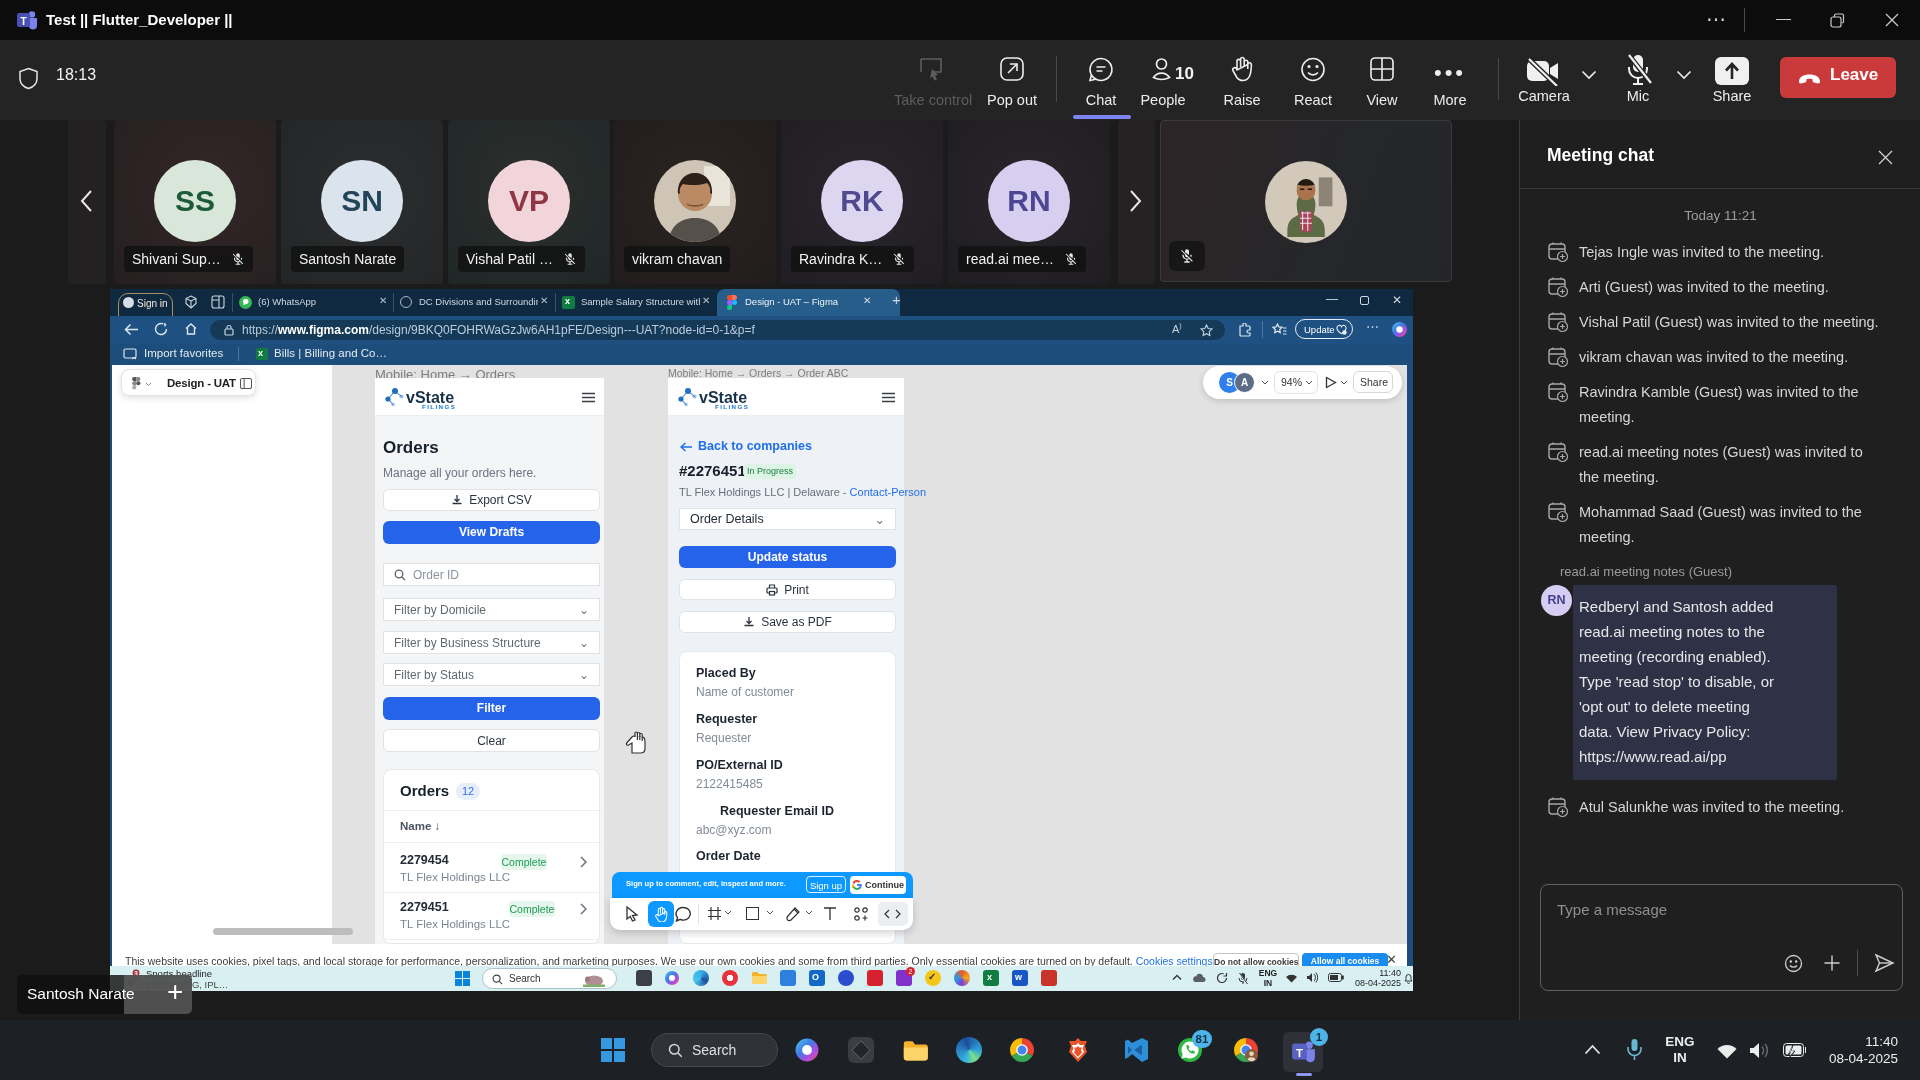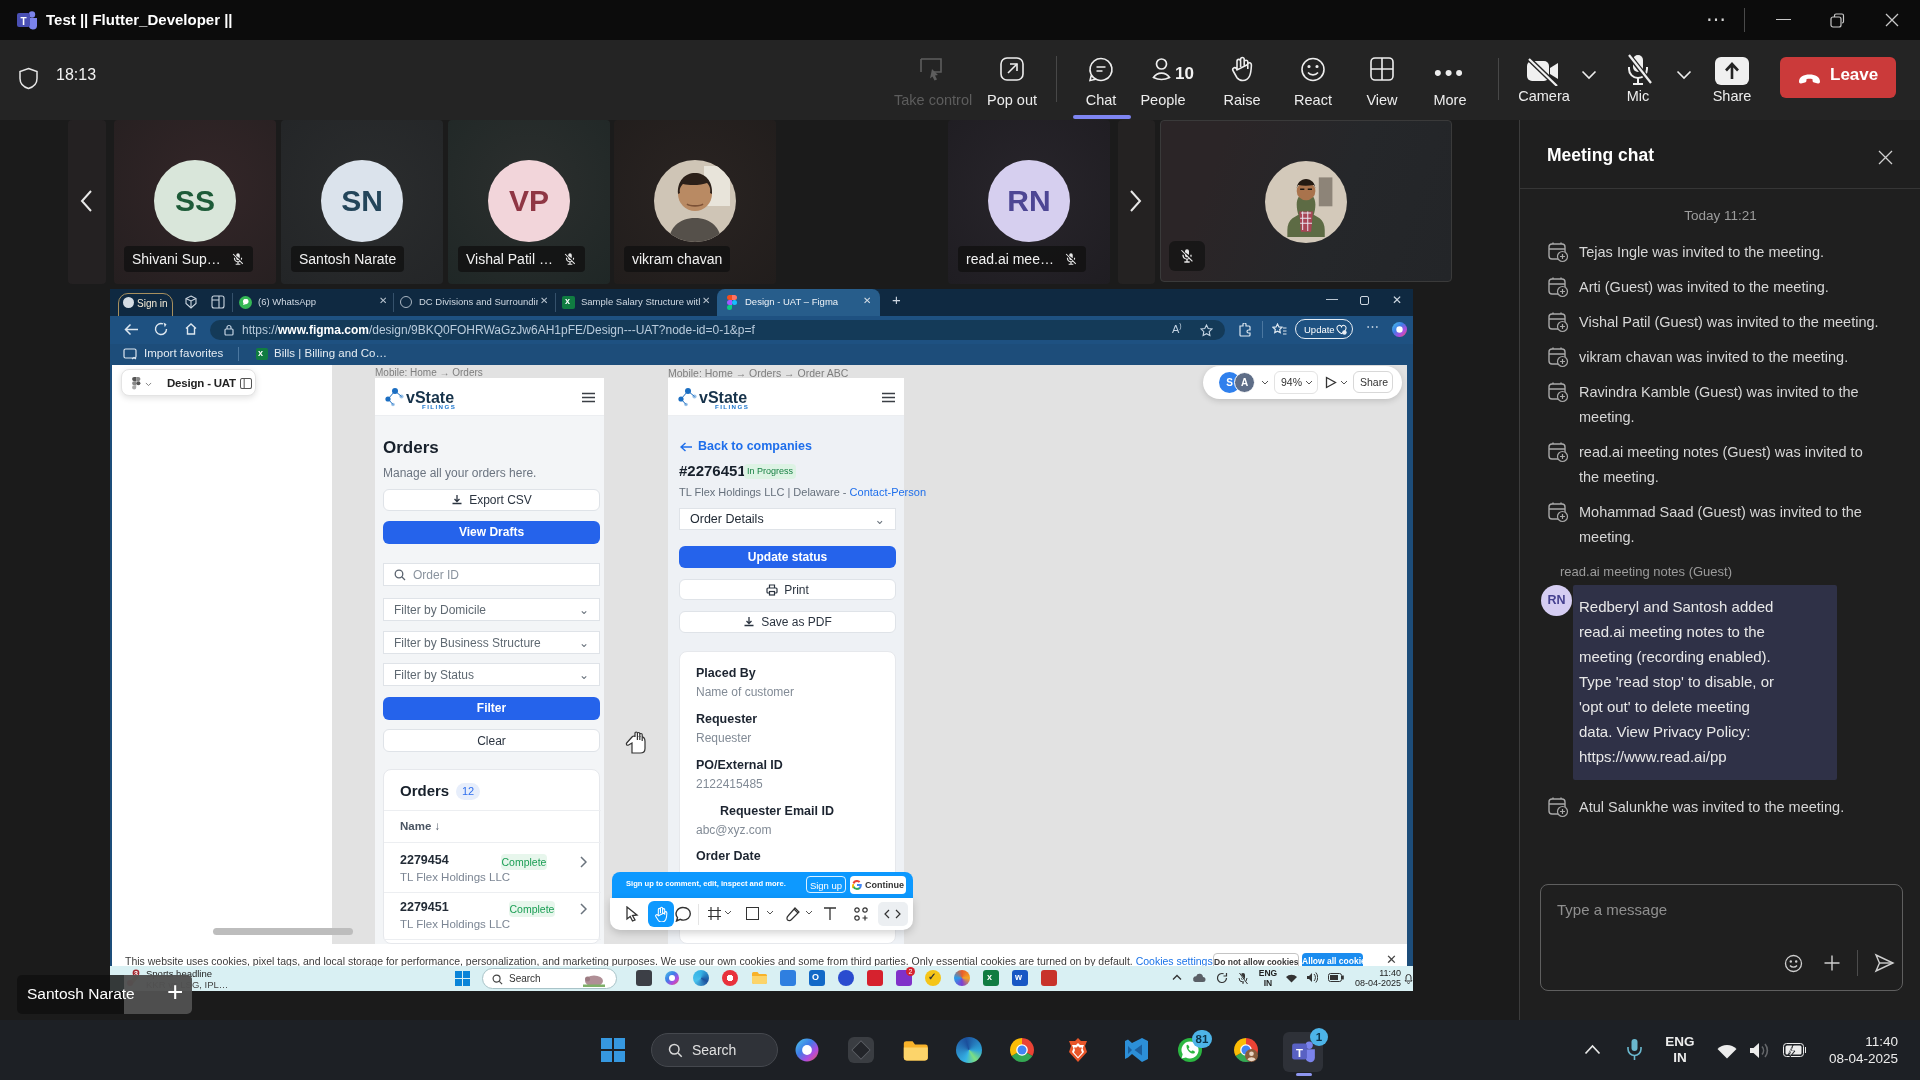--- a/index.html
+++ b/index.html
@@ -197,20 +197,26 @@
         <rect width="82" height="82" fill="#cfc5b6"></rect>
         <rect x="50" y="6" width="26" height="40" fill="#e8e4da"></rect>
         <path d="M41 84c-16 0-26 0-26-2 0-14 10-24 26-24s26 10 26 24c0 2-10 2-26 2z" fill="#55504a"></path>
         <circle cx="41" cy="34" r="17" fill="#b98a63"></circle>
         <path d="M24 34c-1-13 7-21 17-21s18 8 17 21l-2-1c1-5-1-8-3-10-5 2-16 3-24 1-2 2-4 5-3 9z" fill="#2c2019"></path>
         <path d="M33 44c2.5 2.5 13.5 2.5 16 0" fill="none" stroke="#7c5136" stroke-width="1.6"></path>
       </g>
     </svg>
     <div class="nm">vikram chavan</div>
   </div>
+  <div class="tile" style="left:781px;width:162px;background:radial-gradient(circle at 50% 45%,#29262c,#201e22);">
+    <div class="av" style="background:#dcd6f1;color:#4f4a8f;">RK</div>
+    <div class="nm">Ravindra K…<svg width="14" height="14" viewBox="0 0 24 24" fill="#e8e8e8">
+          <path d="M15 10.6V5a3 3 0 0 0-6 0v1.4zM19 10v1a7 7 0 0 1-.6 2.8l-1.5-1.5c.1-.4.1-.8.1-1.3v-1zM4.3 3l16.5 16.5-1.3 1.3-4.2-4.2a6.8 6.8 0 0 1-2.3.8V20h3v2H8v-2h3v-2.6A7 7 0 0 1 5 11v-1h2v1a5 5 0 0 0 7.5 4.3L13 13.8a3 3 0 0 1-4-2.8v-1.2L3 3.9z"></path>
+        </svg></div>
+  </div>
   <div class="tile" style="left:948px;width:162px;background:radial-gradient(circle at 50% 45%,#28252b,#1f1d22);">
     <div class="av" style="background:#d6cfef;color:#4d4694;">RN</div>
     <div class="nm">read.ai mee…<svg width="14" height="14" viewBox="0 0 24 24" fill="#e8e8e8">
           <path d="M15 10.6V5a3 3 0 0 0-6 0v1.4zM19 10v1a7 7 0 0 1-.6 2.8l-1.5-1.5c.1-.4.1-.8.1-1.3v-1zM4.3 3l16.5 16.5-1.3 1.3-4.2-4.2a6.8 6.8 0 0 1-2.3.8V20h3v2H8v-2h3v-2.6A7 7 0 0 1 5 11v-1h2v1a5 5 0 0 0 7.5 4.3L13 13.8a3 3 0 0 1-4-2.8v-1.2L3 3.9z"></path>
         </svg></div>
   </div>
   <div class="tile" style="left:1118px;width:37px;background:#242222;"></div>
   <svg class="abs" style="left:1129px;top:70px" width="13" height="22" viewBox="0 0 13 22" fill="none" stroke="#e8e8e8" stroke-width="2">
       <path d="M2 1l9 10-9 10"></path>
     </svg>
@@ -272,21 +278,21 @@
         <span class="abs" style="left:25px;top:6.5px;font-size:9.5px;color:#cfd8e2;white-space:nowrap;">DC Divisions and Surroundings</span>
         <span class="abs" style="left:144px;top:0px;width:16px;height:24px;font-size:10px;color:#b9c4cf;background:#0f2941;text-align:left;padding:6px 0 0 2px;">✕</span>
       </div>
       <div class="abs" style="left:445px;top:4px;height:19px;border-left:1px solid #35516b;"></div>
       <div class="abs" style="left:446px;top:0;width:160px;height:27px;overflow:hidden;">
         <span class="abs" style="left:6px;top:7px;width:13px;height:13px;border-radius:2px;background:#107c41;"></span>
         <span class="abs" style="left:9px;top:6.5px;font-size:9px;font-weight:bold;color:#fff;">x</span>
         <span class="abs" style="left:25px;top:6.5px;font-size:9.5px;color:#cfd8e2;white-space:nowrap;">Sample Salary Structure with calc</span>
         <span class="abs" style="left:144px;top:0px;width:16px;height:24px;font-size:10px;color:#b9c4cf;background:#0f2941;text-align:left;padding:6px 0 0 2px;">✕</span>
       </div>
-      <div class="abs" style="left:607px;top:0;width:163px;height:27px;background:#275d8b;border-radius:8px 8px 0 0;overflow:hidden;">
+      <div class="abs" style="left:607px;top:0;width:183px;height:27px;background:#275d8b;border-radius:8px 8px 0 0;overflow:hidden;">
         <svg class="abs" style="left:10px;top:6px" width="10" height="15" viewBox="0 0 10 15">
             <circle cx="7.5" cy="7.5" r="2.5" fill="#19bcfe"></circle>
             <path d="M0 2.5A2.5 2.5 0 0 1 2.5 0H5v5H2.5A2.5 2.5 0 0 1 0 2.5z" fill="#f24e1e"></path>
             <path d="M5 0h2.5a2.5 2.5 0 0 1 0 5H5z" fill="#ff7262"></path>
             <path d="M0 7.5A2.5 2.5 0 0 1 2.5 5H5v5H2.5A2.5 2.5 0 0 1 0 7.5z" fill="#a259ff"></path>
             <path d="M0 12.5A2.5 2.5 0 0 1 2.5 10H5v2.5A2.5 2.5 0 0 1 0 12.5z" fill="#0acf83"></path>
           </svg>
         <span class="abs" style="left:28px;top:6.5px;font-size:9.5px;color:#eef3f8;white-space:nowrap;">Design - UAT – Figma</span>
         <span class="abs" style="left:146px;top:6px;font-size:10px;color:#d6dee6;">✕</span>
       </div>
@@ -374,21 +380,21 @@
           </svg>
         <svg class="abs" style="left:23px;top:12px" width="7" height="4.5" viewBox="0 0 8 5" fill="none" stroke="#777" stroke-width="1">
             <path d="M1 1l3 3 3-3"></path>
           </svg>
         <span class="abs" style="left:45px;top:7px;font-size:11.5px;font-weight:bold;color:#222;letter-spacing:-0.2px;">Design - UAT</span>
         <svg class="abs" style="left:118px;top:8px" width="12" height="11" viewBox="0 0 13 12" fill="none" stroke="#555" stroke-width="1.1">
             <rect x="0.5" y="0.5" width="12" height="11" rx="2"></rect>
             <path d="M4.5 0.5v11"></path>
           </svg>
       </div>
-      <div class="abs" style="left:265px;top:2px;font-size:10px;color:#7e7e7e;">Mobile: Home → Orders</div>
+      <div class="abs" style="left:265px;top:2px;font-size:13px;color:#7e7e7e;">Mobile: Home → Orders</div>
       <div class="abs" style="left:558px;top:2px;font-size:10.5px;color:#7e7e7e;">Mobile: Home → Orders → Order ABC</div>
       <div class="abs" style="left:1093px;top:1px;width:199px;height:33px;background:#fff;border-radius:17px;box-shadow:0 2px 6px rgba(0,0,0,.15);">
         <span class="abs" style="left:16px;top:6px;width:21px;height:21px;border-radius:50%;background:#2f80ed;color:#fff;font-size:10px;font-weight:bold;text-align:center;line-height:21px;">S</span>
         <span class="abs" style="left:31px;top:6px;width:21px;height:21px;border-radius:50%;background:#5e6d87;border:1.5px solid #fff;color:#fff;font-size:10px;font-weight:bold;text-align:center;line-height:19px;">A</span>
         <svg class="abs" style="left:58px;top:14px" width="8" height="5" viewBox="0 0 8 5" fill="none" stroke="#555" stroke-width="1">
             <path d="M1 1l3 3 3-3"></path>
           </svg>
         <span class="abs" style="left:71px;top:5px;width:44px;height:23px;border:1px solid #e3e3e3;border-radius:6px;"></span>
         <span class="abs" style="left:78px;top:10px;font-size:10.5px;color:#333;">94%</span>
         <svg class="abs" style="left:102px;top:14px" width="8" height="5" viewBox="0 0 8 5" fill="none" stroke="#555" stroke-width="1">
@@ -563,21 +569,21 @@
         <svg class="abs" style="left:274px;top:11px" width="17" height="10" viewBox="0 0 17 10" fill="none" stroke="#333" stroke-width="1.2">
             <path d="M5 1L1 5l4 4M12 1l4 4-4 4"></path>
           </svg>
       </div>
       <div class="abs" style="left:103px;top:563px;width:140px;height:7px;background:#bdbdbd;border-radius:4px;"></div>
     </div>
 
     <div class="abs" style="left:0;top:655px;width:1303px;height:37px;background:#fff;border-left:2px solid #1d4d7a;border-right:6px solid #1d4d7a;">
       <span class="abs" style="left:13px;top:11px;font-size:10.5px;color:#3c3c3c;">This website uses cookies, pixel tags, and local storage for performance, personalization, and marketing purposes. We use our own cookies and some from third parties. Only essential cookies are turned on by default. <span style="color:#1a73e8;">Cookies settings</span></span>
       <span class="abs" style="left:1101px;top:9px;width:86px;height:17px;border:1px solid #c4c4c4;border-radius:4px;font-size:8.5px;font-weight:bold;color:#3c3c3c;text-align:center;line-height:17px;white-space:nowrap;">Do not allow cookies</span>
-      <span class="abs" style="left:1190px;top:9px;width:61px;height:17px;background:#1a8cef;border-radius:4px;font-size:8.5px;font-weight:bold;color:#fff;text-align:center;line-height:17px;white-space:nowrap;">Allow all cookies</span>
+      <span class="abs" style="left:1190px;top:9px;width:86px;height:17px;background:#1a8cef;border-radius:4px;font-size:8.5px;font-weight:bold;color:#fff;text-align:center;line-height:17px;white-space:nowrap;">Allow all cookies</span>
       <span class="abs" style="left:1274px;top:8px;font-size:13px;color:#444;">✕</span>
     </div>
     <div class="abs" style="left:0;top:692px;width:1303px;height:3px;background:#1d4d7a;"></div>
 
     <div class="abs" style="left:0;top:677px;width:1303px;height:25px;background:#d9f0f3;overflow:hidden;">
       <svg class="abs" style="left:15px;top:3px" width="18" height="18" viewBox="0 0 18 18">
           <path d="M4 14L12 3l2 5-8 9z" fill="#c88b52"></path>
           <circle cx="5" cy="14" r="3" fill="#d8323c"></circle>
           <circle cx="11" cy="4" r="3.4" fill="#a32830"></circle>
           <text x="11" y="6.6" font-size="7" fill="#fff" text-anchor="middle" font-weight="bold">3</text>

